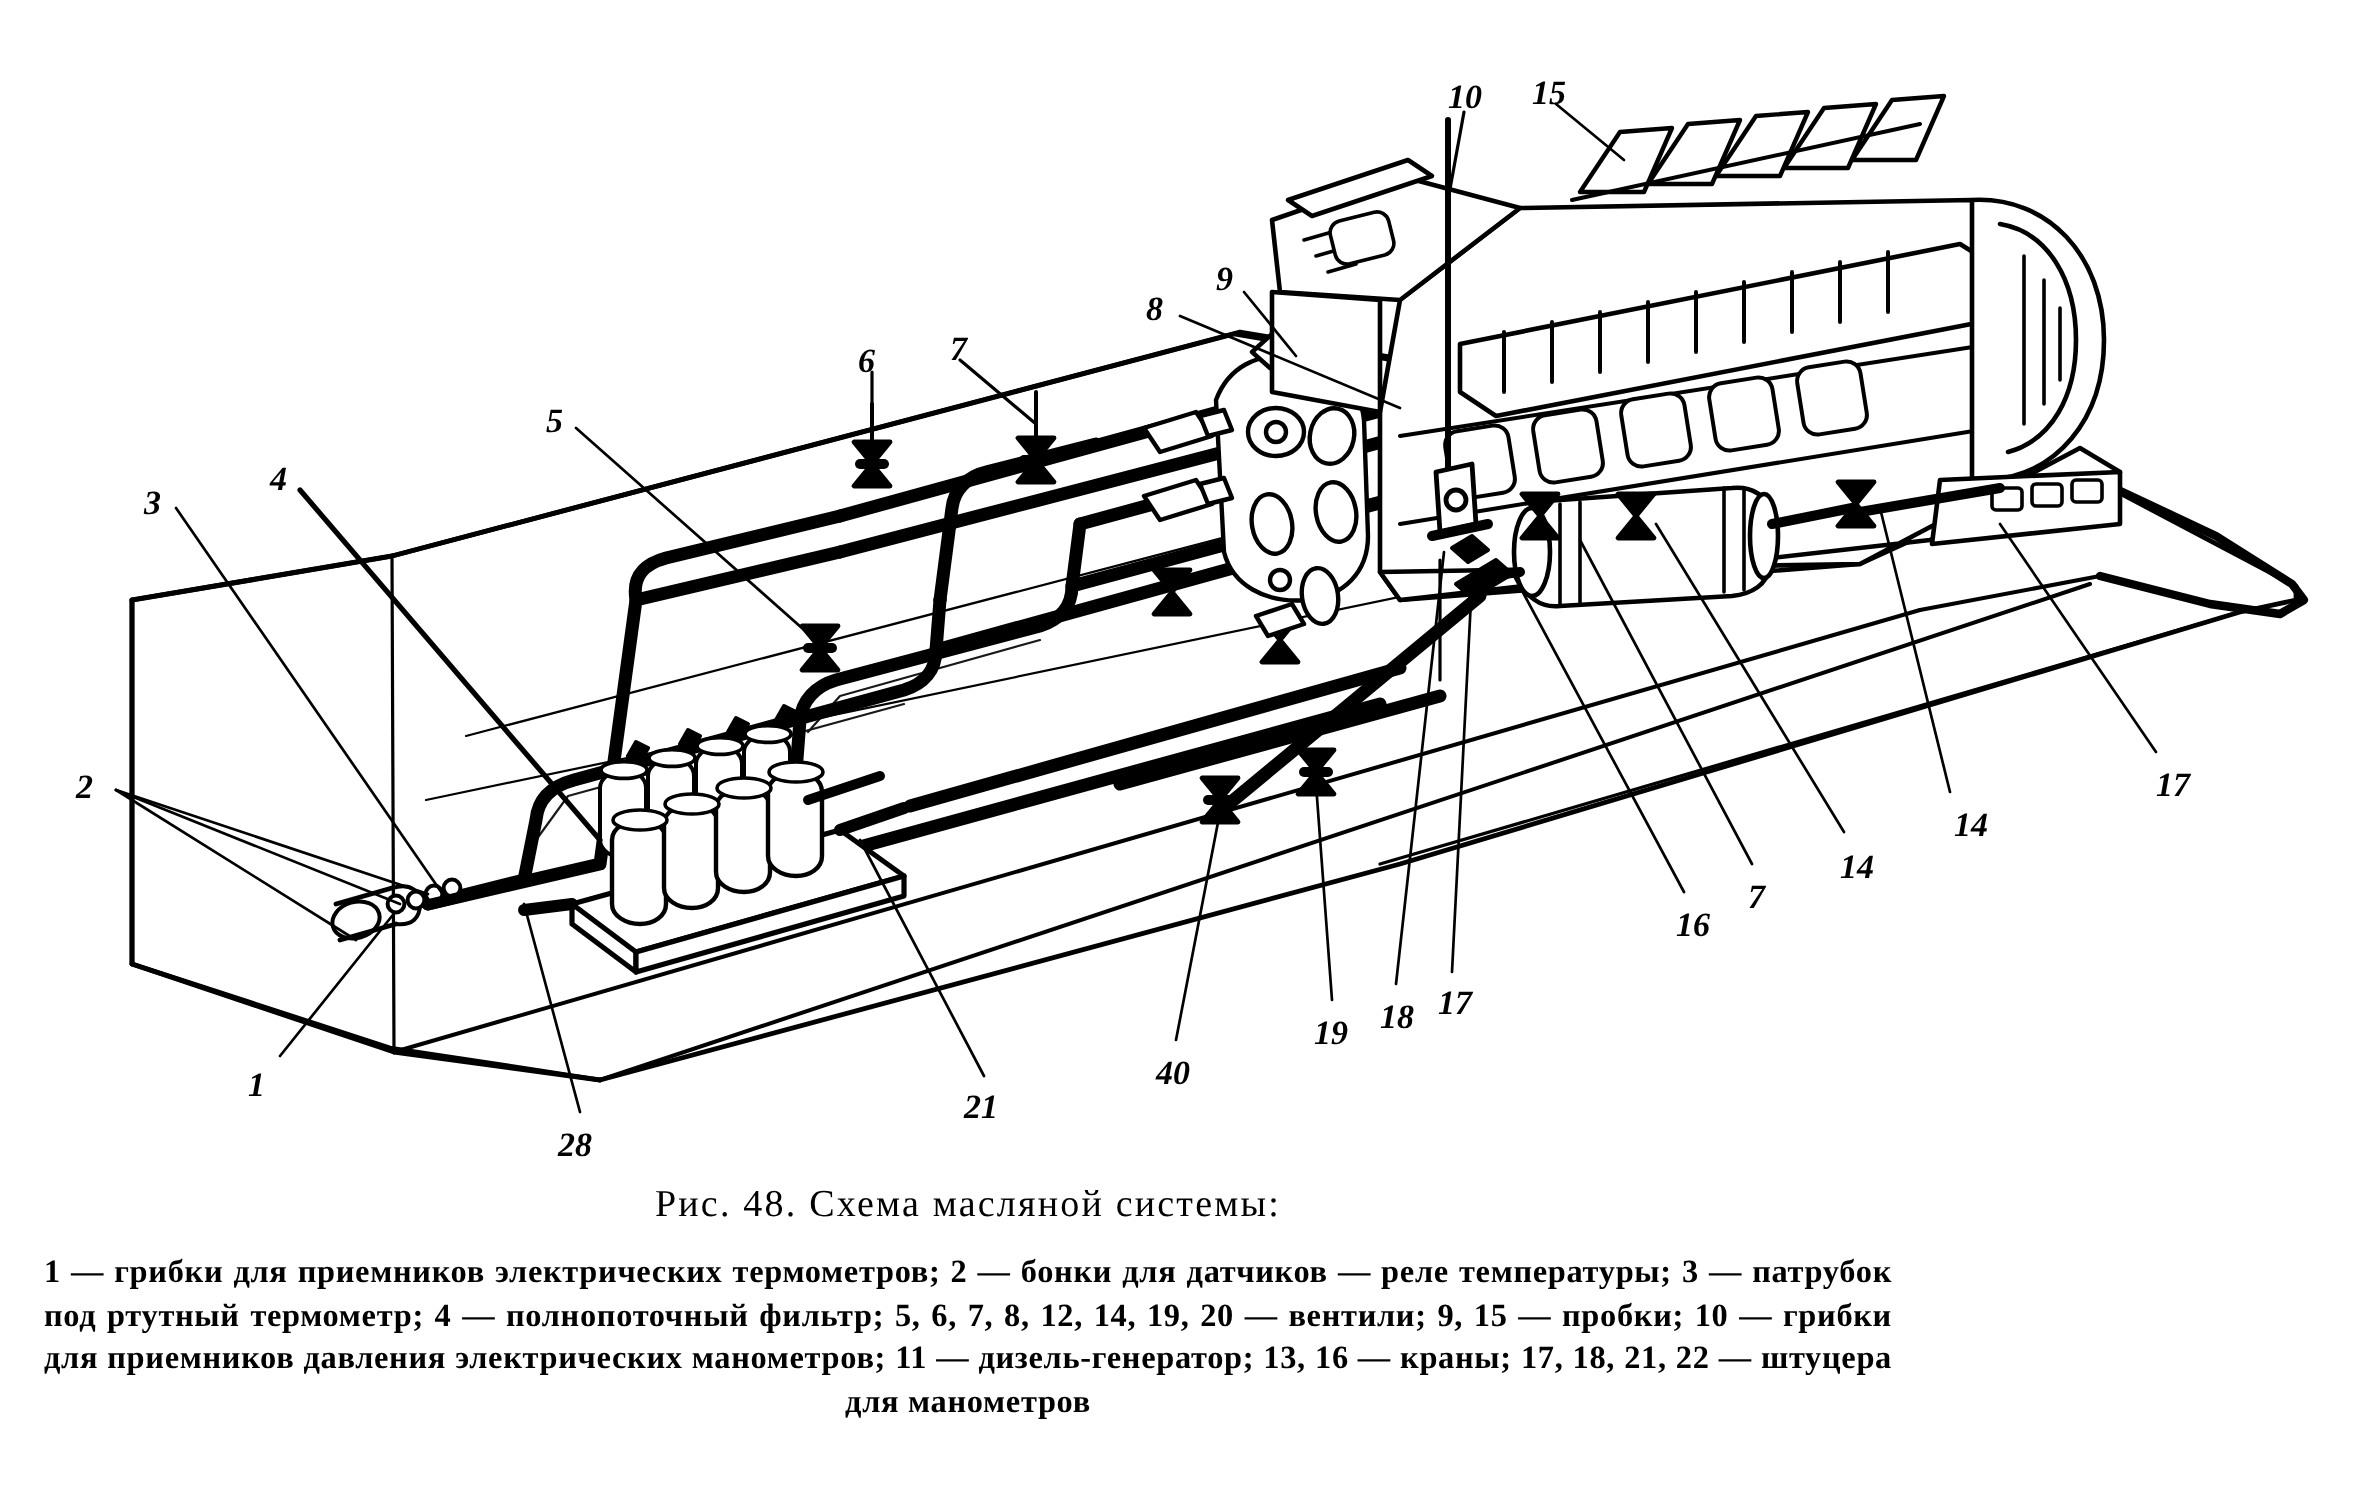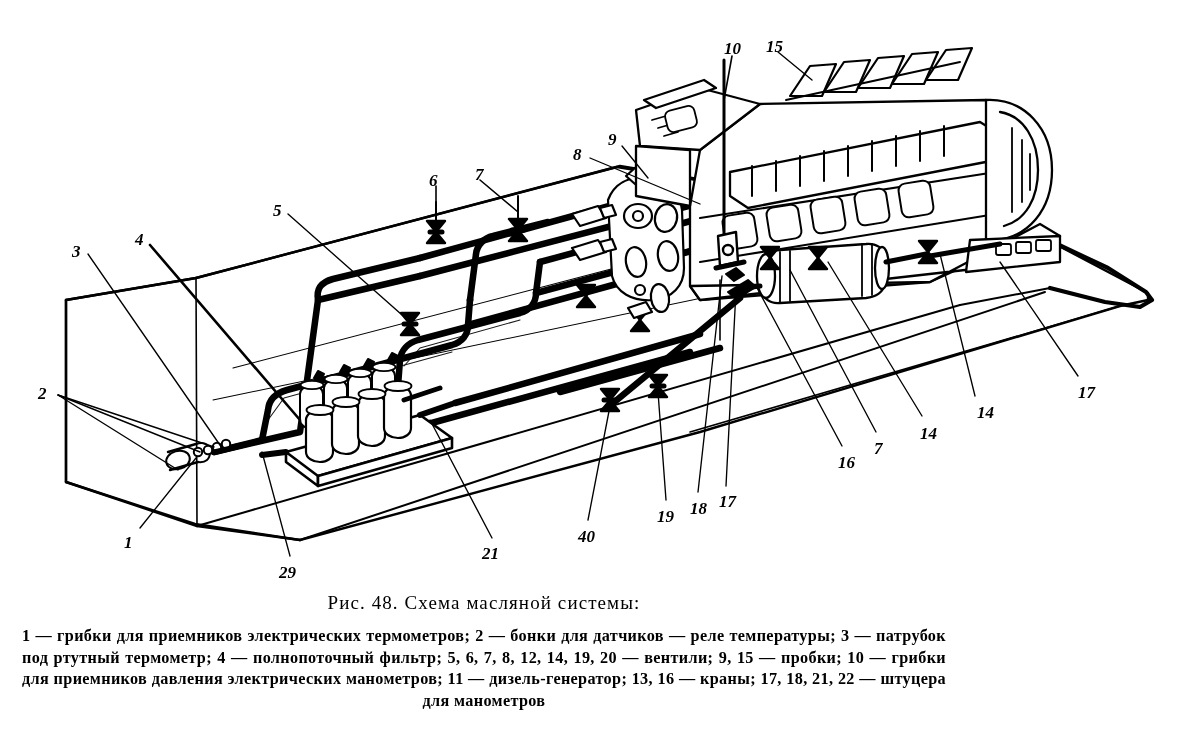--- a/index.html
+++ b/index.html
@@ -406,21 +406,21 @@
     <div class="callout" style="left:1078px;top:384px">17</div>
     <div class="callout" style="left:977px;top:404px">14</div>
     <div class="callout" style="left:920px;top:425px">14</div>
     <div class="callout" style="left:874px;top:440px">7</div>
     <div class="callout" style="left:838px;top:454px">16</div>
     <div class="callout" style="left:719px;top:493px">17</div>
     <div class="callout" style="left:690px;top:500px">18</div>
     <div class="callout" style="left:657px;top:508px">19</div>
     <div class="callout" style="left:578px;top:528px">40</div>
     <div class="callout" style="left:482px;top:545px">21</div>
-    <div class="callout" style="left:279px;top:564px">29</div>
+    <div class="callout" style="left:279px;top:564px">28</div>
   </div>
 
   <div id="caption">
     <div id="fig-title">Рис. 48. Схема масляной системы:</div>
     <div id="fig-legend">1 — грибки для приемников электрических термометров; 2 — бонки для датчиков — реле температуры; 3 — патрубок под ртутный термометр; 4 — полнопоточный фильтр; 5, 6, 7, 8, 12, 14, 19, 20 — вентили; 9, 15 — пробки; 10 — грибки для приемников давления электрических манометров; 11 — дизель-генератор; 13, 16 — краны; 17, 18, 21, 22 — штуцера для манометров</div>
   </div>
 
 </div>
 
 </body></html>

